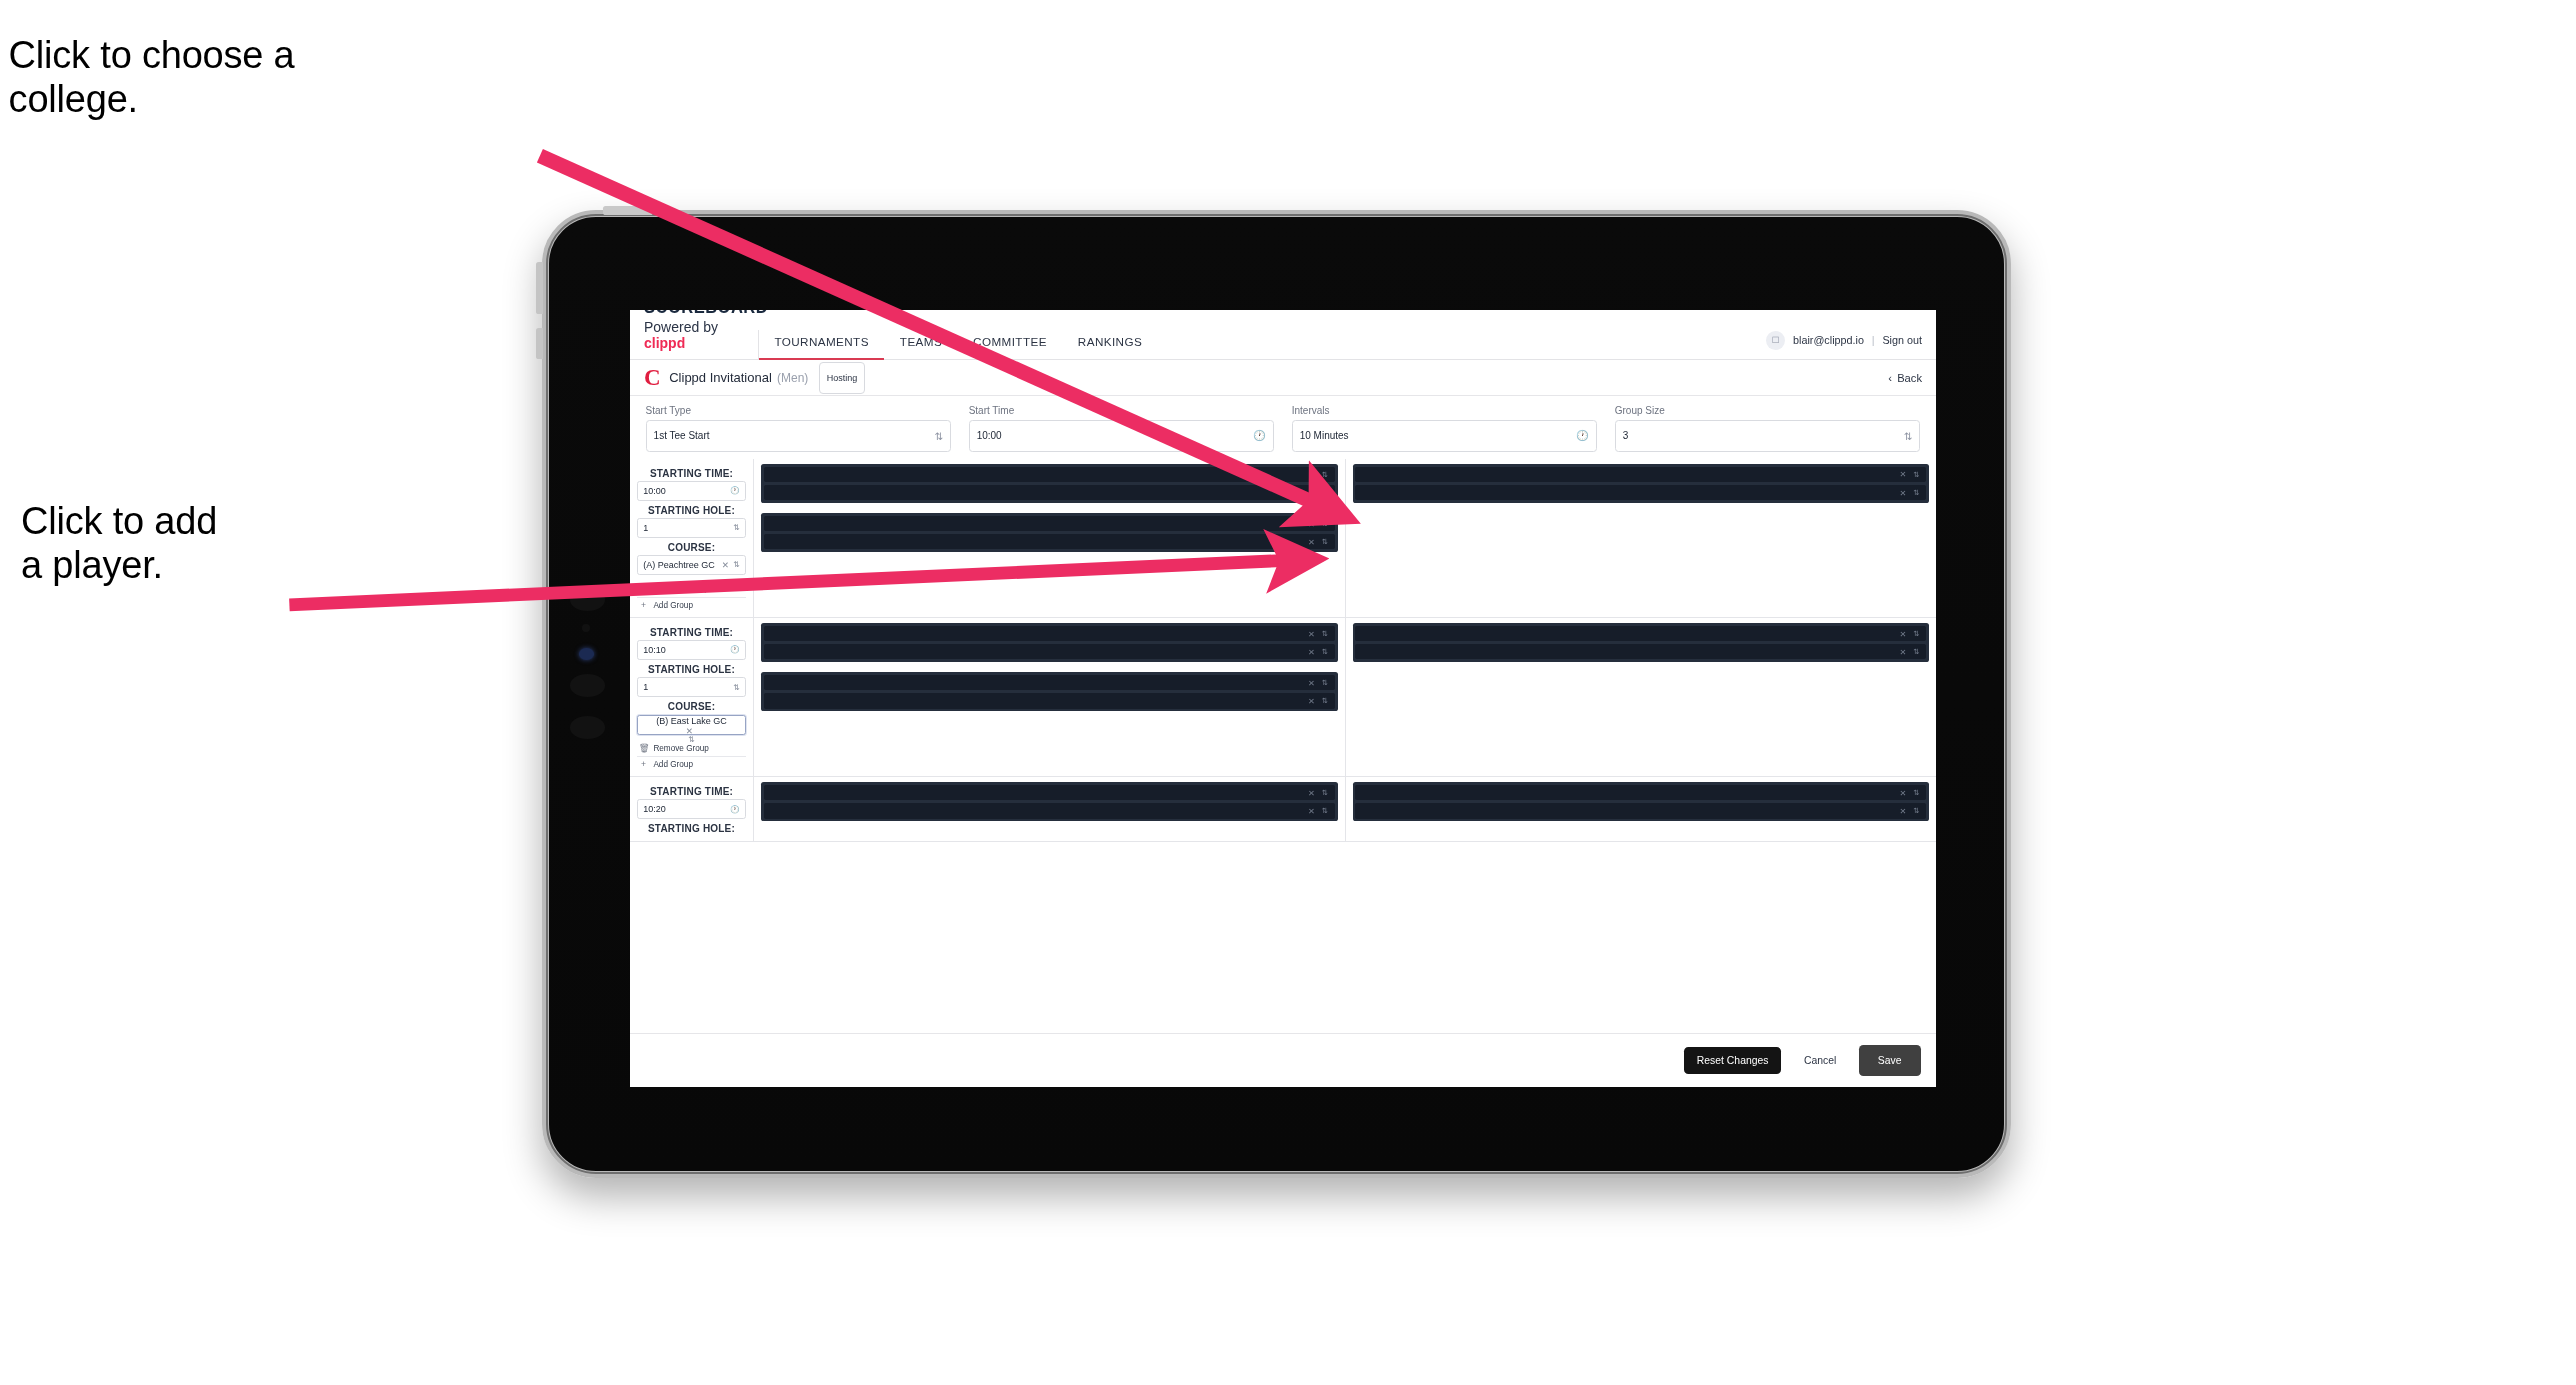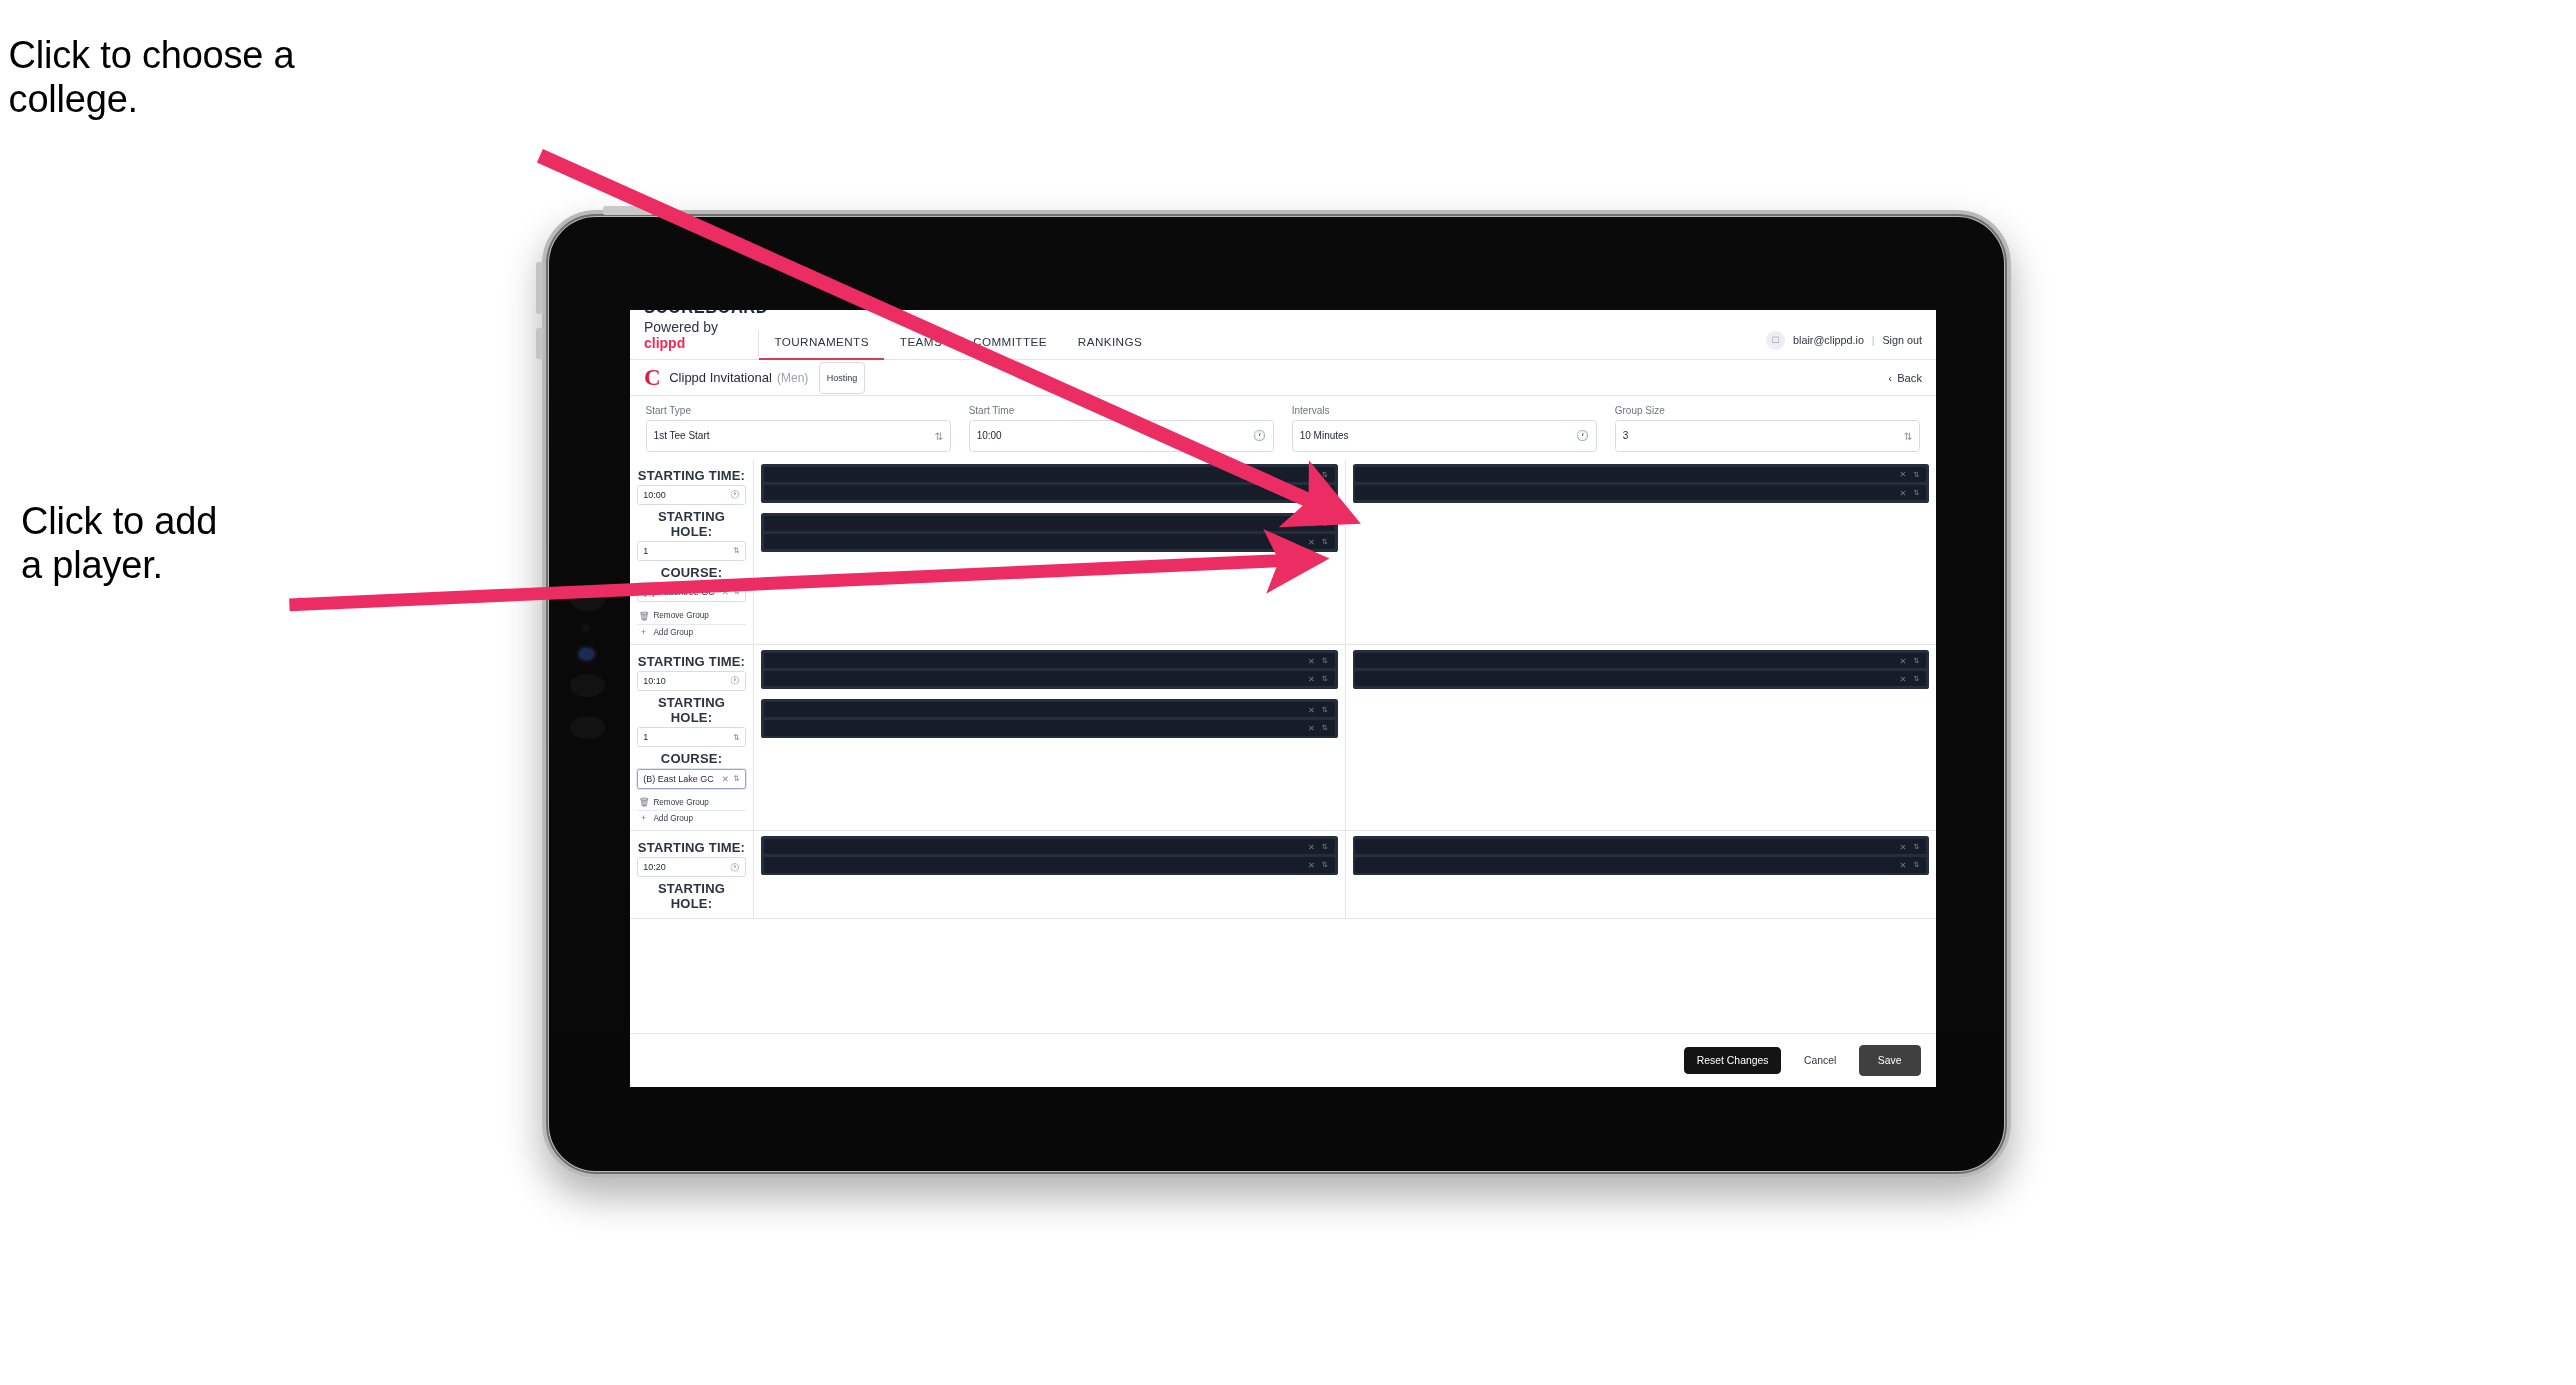--- a/index.html
+++ b/index.html
@@ -137,26 +137,26 @@
   .th-tee  { width:124px; border-right:0.9px solid #6b7488; line-height:21px; }
   .th-t1   { flex:1; border-right:0.9px solid #6b7488; line-height:21px; }
   .th-t2   { flex:1; line-height:21px; }
 
   
   .tbody { background:#fff; position:relative; }
   .grow { display:flex; border-bottom:0.9px solid #e4e5e9; align-items:stretch; }
   .gleft {
     width:124px; border-right:0.9px solid #e4e5e9; padding:5.2px 7px 4.3px 7px; text-align:center;
   }
-  .glabel { font-size:13px; font-weight:bold; color:#2b3342; letter-spacing:0.2px; margin:3.5px 0 2.6px; }
+  .glabel { font-size:10px; font-weight:bold; color:#2b3342; letter-spacing:0.2px; margin:3.5px 0 2.6px; }
   .gfield {
     height:20px; border:0.9px solid #d9dbe0; border-radius:2.6px; background:#fff;
     display:flex; align-items:center; padding:0 5.2px; font-size:9px; color:#222a38; text-align:left;
   }
-  .gfield.focused { border-color:#97a4c4; box-shadow:0 0 0 0.9px rgba(120,140,190,0.25); }
+  .gfield.focused { border-color:#97a4c4; box-shadow:0 0 0 0.9px rgba(120,140,190,0.25);flex-direction:column; }
   .gfield .gv { flex:1; }
   .gfield .gx { color:#868d9b; font-size:8.6px; margin-right:4.3px; cursor:pointer; }
   .gfield .gs { color:#868d9b; font-size:7.8px; line-height:1; }
   .glinkwrap { margin-top:6px; }
   .glink {
     display:flex; align-items:center; gap:5.2px; font-size:8.2px; color:#333b4a;
     padding:2.6px 1.7px; cursor:pointer;
   }
   .glink.bordered { border-top:0.9px solid #e7e8ec; }
   .glink .gi { color:#6d7380; font-size:8.6px; width:9.5px; text-align:center; }

